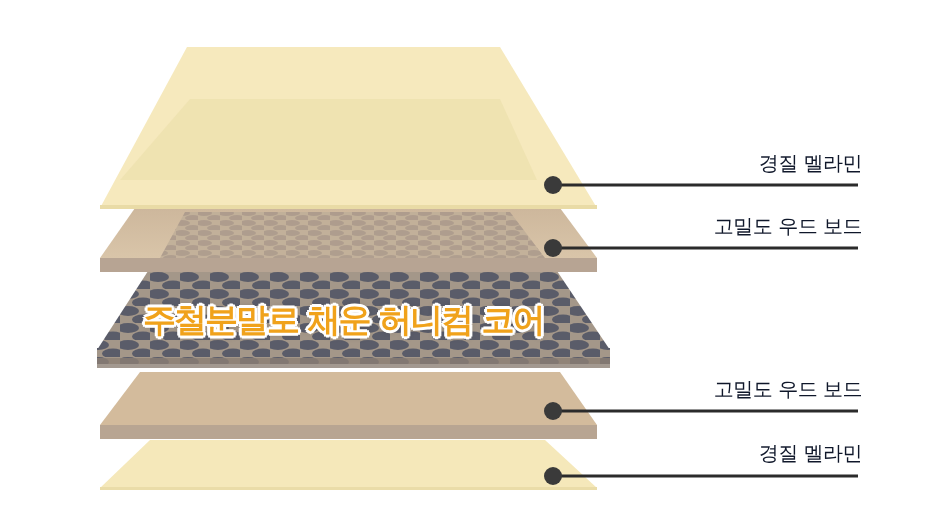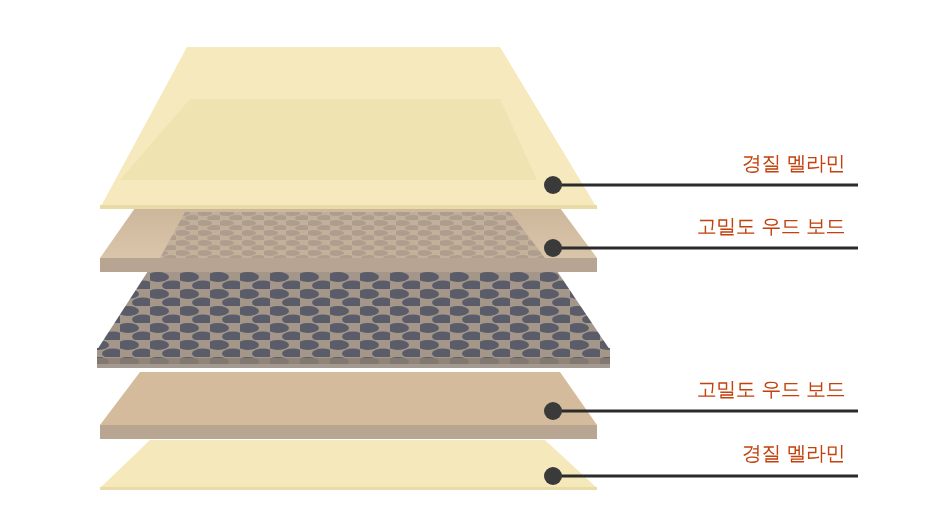--- a/index.html
+++ b/index.html
@@ -1,19 +1,19 @@
 <!DOCTYPE html>
 <html><head>
 <meta charset="utf-8">
 <style>
   html, body { margin: 0; padding: 0; background: #ffffff; }
   body { width: 943px; height: 531px; position: relative; overflow: hidden;
          font-family: "DejaVu Sans", "Liberation Sans", sans-serif; }
   #stage { position: absolute; left: 0; top: 0; width: 943px; height: 531px; }
-  .label { position: absolute; right: 98px; font-size: 20px; color: #c2410c;
+  .label { position: absolute; right: 81px; font-size: 20px; color: #0f172a;
            letter-spacing: -0.5px; text-align: right; white-space: nowrap; }
   .core-title { position: absolute; left: 143px; top: 298px; font-size: 33px;
            font-weight: bold; color: #f0a21b; letter-spacing: -2px; white-space: nowrap;
            -webkit-text-stroke: 0px;
            text-shadow: 0 0 3px #fff, 0 0 3px #fff, 2px 2px 0 #fff, -2px -2px 0 #fff,
                         2px -2px 0 #fff, -2px 2px 0 #fff, 0 3px 0 #fff, 0 -3px 0 #fff,
                         3px 0 0 #fff, -3px 0 0 #fff, 0 0 6px rgba(0,0,0,0.35); }
 </style>
 </head>
 <body>
@@ -78,18 +78,19 @@
         <line x1="553" y1="411" x2="858" y2="411" stroke="#2b2b2b" stroke-width="3"></line>
         <circle cx="553" cy="411" r="9" fill="#3a3a3a"></circle>
       </g>
       <g>
         <line x1="553" y1="476" x2="858" y2="476" stroke="#2b2b2b" stroke-width="3"></line>
         <circle cx="553" cy="476" r="9" fill="#3a3a3a"></circle>
       </g>
     </g>
   </svg>
 
+  <div class="core-title">주철분말로 채운 허니컴 코어</div>
 
   <div class="label" style="top:150px;">경질 멜라민</div>
   <div class="label" style="top:213px;">고밀도 우드 보드</div>
   <div class="label" style="top:376px;">고밀도 우드 보드</div>
   <div class="label" style="top:440px;">경질 멜라민</div>
 </div>
 
 </body></html>

